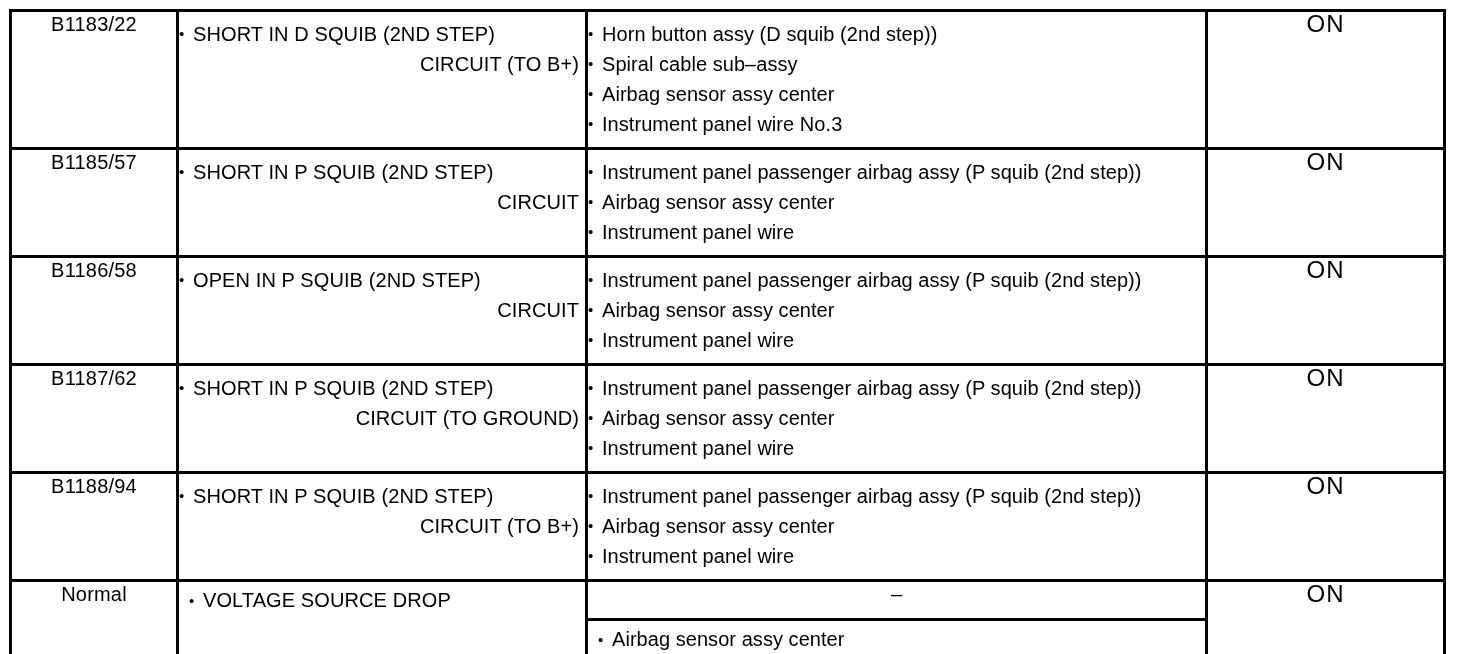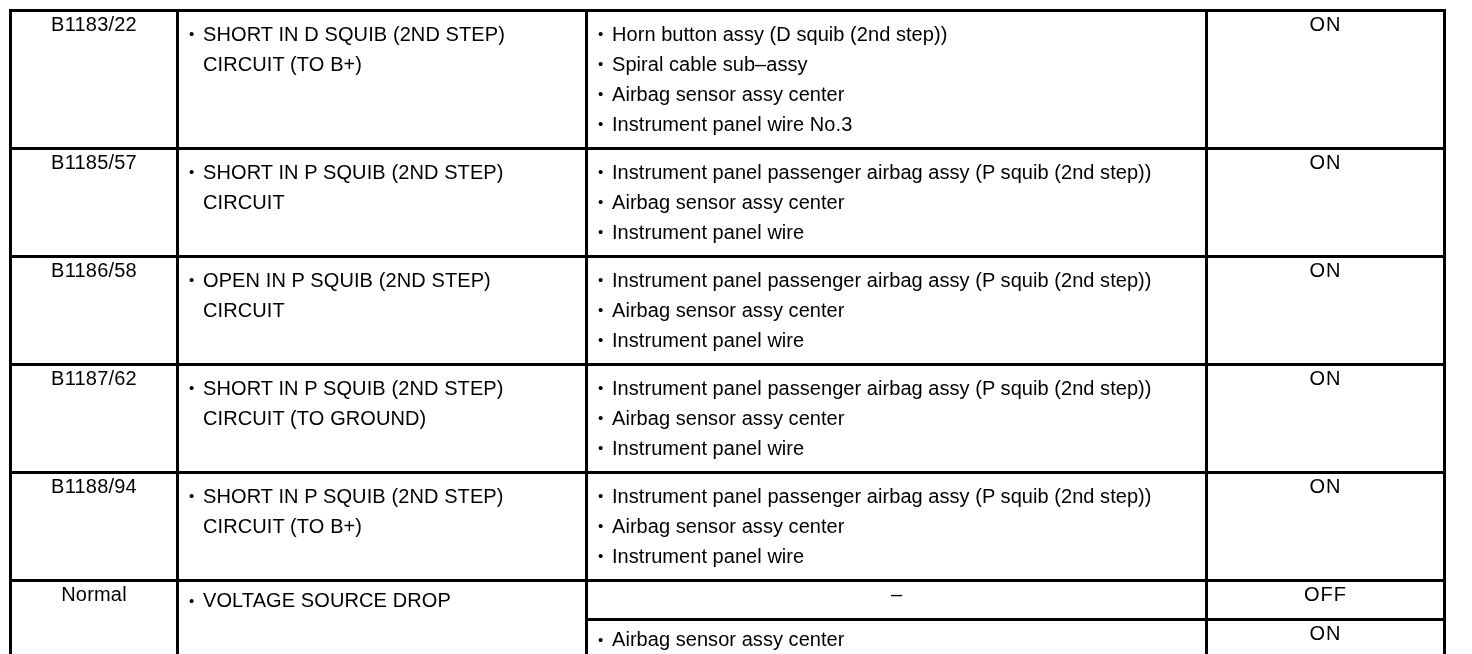--- a/index.html
+++ b/index.html
@@ -52,38 +52,38 @@
     text-align: center;
     font-size: 20px;
     line-height: 24px;
     letter-spacing: 0.2px;
     padding: 4px 2px;
   }
 
   .lamp-cell {
     vertical-align: middle;
     text-align: center;
-    font-size: 20px;
+    font-size: 24px;
     line-height: 24px;
     letter-spacing: 1px;
     padding: 4px 2px;
   }
 
   .dash-cell {
     vertical-align: middle;
     text-align: center;
     font-size: 20px;
     line-height: 24px;
     padding: 4px 2px;
   }
 
   .list {
     list-style: none;
     margin: 0;
-    padding: 7px 6px 8px 10px;
+    padding: 7px 6px 8px 0;
   }
 
   .list li {
     position: relative;
     padding-left: 14px;
     font-size: 20px;
     line-height: 30px;
     white-space: nowrap;
   }
 
@@ -96,20 +96,21 @@
     line-height: 30px;
   }
 
   
   .desc-list li {
     letter-spacing: 0.1px;
   }
   .desc-list li .cont {
     display: block;
     padding-left: 0;
+    text-align: right;
   }
 
   .parts-list li {
     letter-spacing: 0.05px;
   }
 
   
   td.nested {
     padding: 0;
     border: 3px solid #000000;
@@ -279,23 +280,20 @@
               </td>
                 </tr>
             </tbody>
           </table>
         </td>
 
         <td class="nested">
           <table class="sub">
             <tbody>
               <tr>
-                  <td class="sub-row-1 lamp-cell">OFF</td>
-                </tr>
-              <tr>
                   <td class="sub-row-2 lamp-cell">ON</td>
                 </tr>
             </tbody>
           </table>
         </td>
       </tr>
 
     </tbody>
   </table>
 

